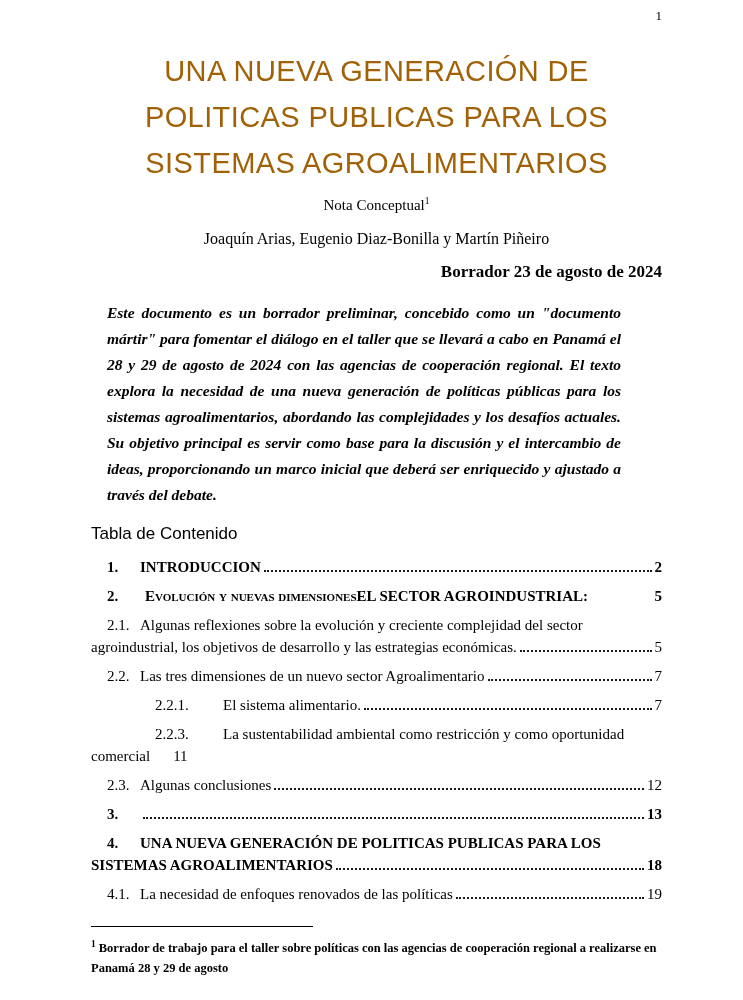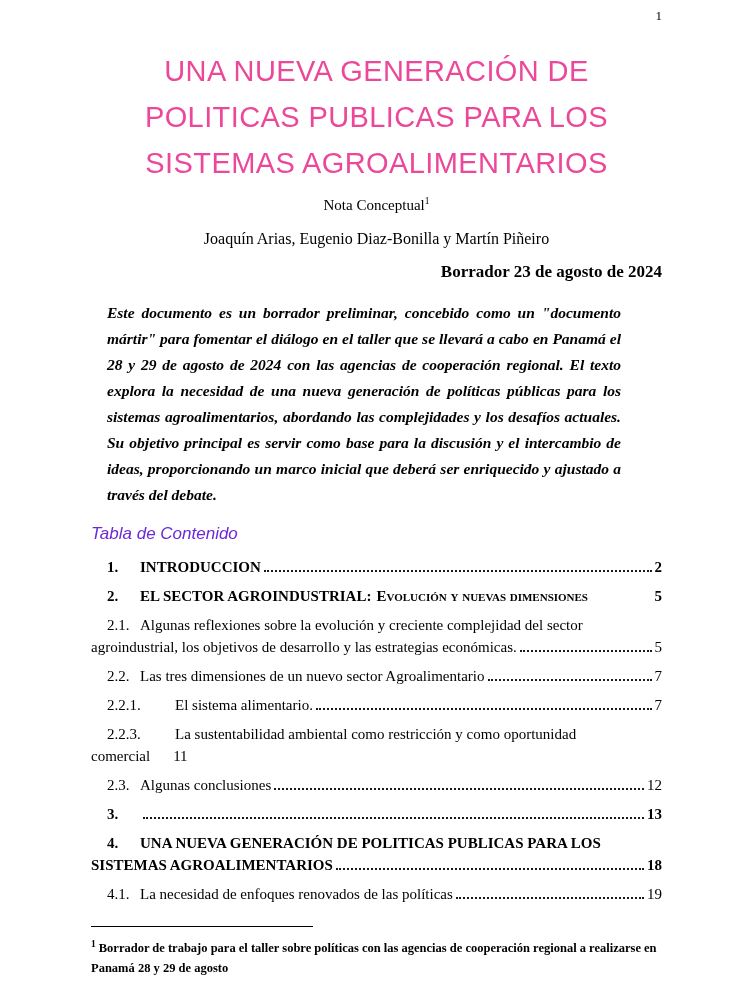--- a/index.html
+++ b/index.html
@@ -18,49 +18,48 @@
     background: #fff;
   }
   .page-number { text-align: right; font-size: 13px; }
   .doc-title {
     margin-top: 24px;
     text-align: center;
     font-family: "Liberation Sans", sans-serif;
     font-size: 29px;
     line-height: 46px;
     font-weight: 400;
-    color: #ec4899;
+    color: #a16207;
     letter-spacing: 0.4px;
   }
   .subtitle { margin-top: 10px; text-align: center; font-size: 15px; }
   sup { font-size: 9.5px; }
   .authors { margin-top: 16px; text-align: center; font-size: 16px; }
   .date-line { margin-top: 14px; text-align: right; font-weight: bold; font-size: 17px; }
   .abstract {
     margin: 18px 41px 0 16px;
     text-align: justify;
     font-weight: bold;
     font-style: italic;
     font-size: 15.5px;
     line-height: 26px;
   }
   .toc-heading {
     margin-top: 16px;
     font-family: "Liberation Sans", sans-serif;
     font-size: 17px;
-    color: #6d28d9;
-    font-style: italic;
+    color: #000000;
   }
   .toc { margin-top: 12px; font-size: 15px; }
   .toc-row { margin-bottom: 7px; line-height: 22px; }
   .flexline { display: flex; align-items: baseline; }
   .ind { padding-left: 16px; }
   .lvl1 { font-weight: bold; }
   .num { flex: 0 0 auto; display: inline-block; width: 33px; }
-  .num.wide { width: 68px; }
+  .num.wide { width: 68px; margin-left: 48px; }
   .sc { font-variant: small-caps; margin-left: 5px; }
   .leader {
     flex: 1 1 auto;
     min-width: 6px;
     border-bottom: 2px dotted #1a1a1a;
     margin: 0 3px;
     align-self: baseline;
   }
   .noleader .leader { border-bottom: none; }
   .pg { flex: 0 0 auto; }
@@ -97,22 +96,22 @@
 
     <div class="toc-row lvl1 flexline ind">
       <span class="num">1.</span>
         <span class="txt">INTRODUCCION</span>
         <span class="leader"></span>
         <span class="pg">2</span>
     </div>
 
     <div class="toc-row lvl1 flexline ind noleader">
       <span class="num">2.</span>
+        <span class="txt sc">Evolución y nuevas dimensiones</span>
         <span class="txt">EL SECTOR AGROINDUSTRIAL:</span>
-        <span class="txt sc">Evolución y nuevas dimensiones</span>
         <span class="leader"></span>
         <span class="pg">5</span>
     </div>
 
     <div class="toc-row">
       <div class="tline ind"><span class="num">2.1.</span><span class="txt">Algunas reflexiones sobre la evolución y creciente complejidad del sector</span></div>
       <div class="tline flexline">
           <span class="txt">agroindustrial, los objetivos de desarrollo y las estrategias económicas.</span>
           <span class="leader"></span>
           <span class="pg">5</span>

